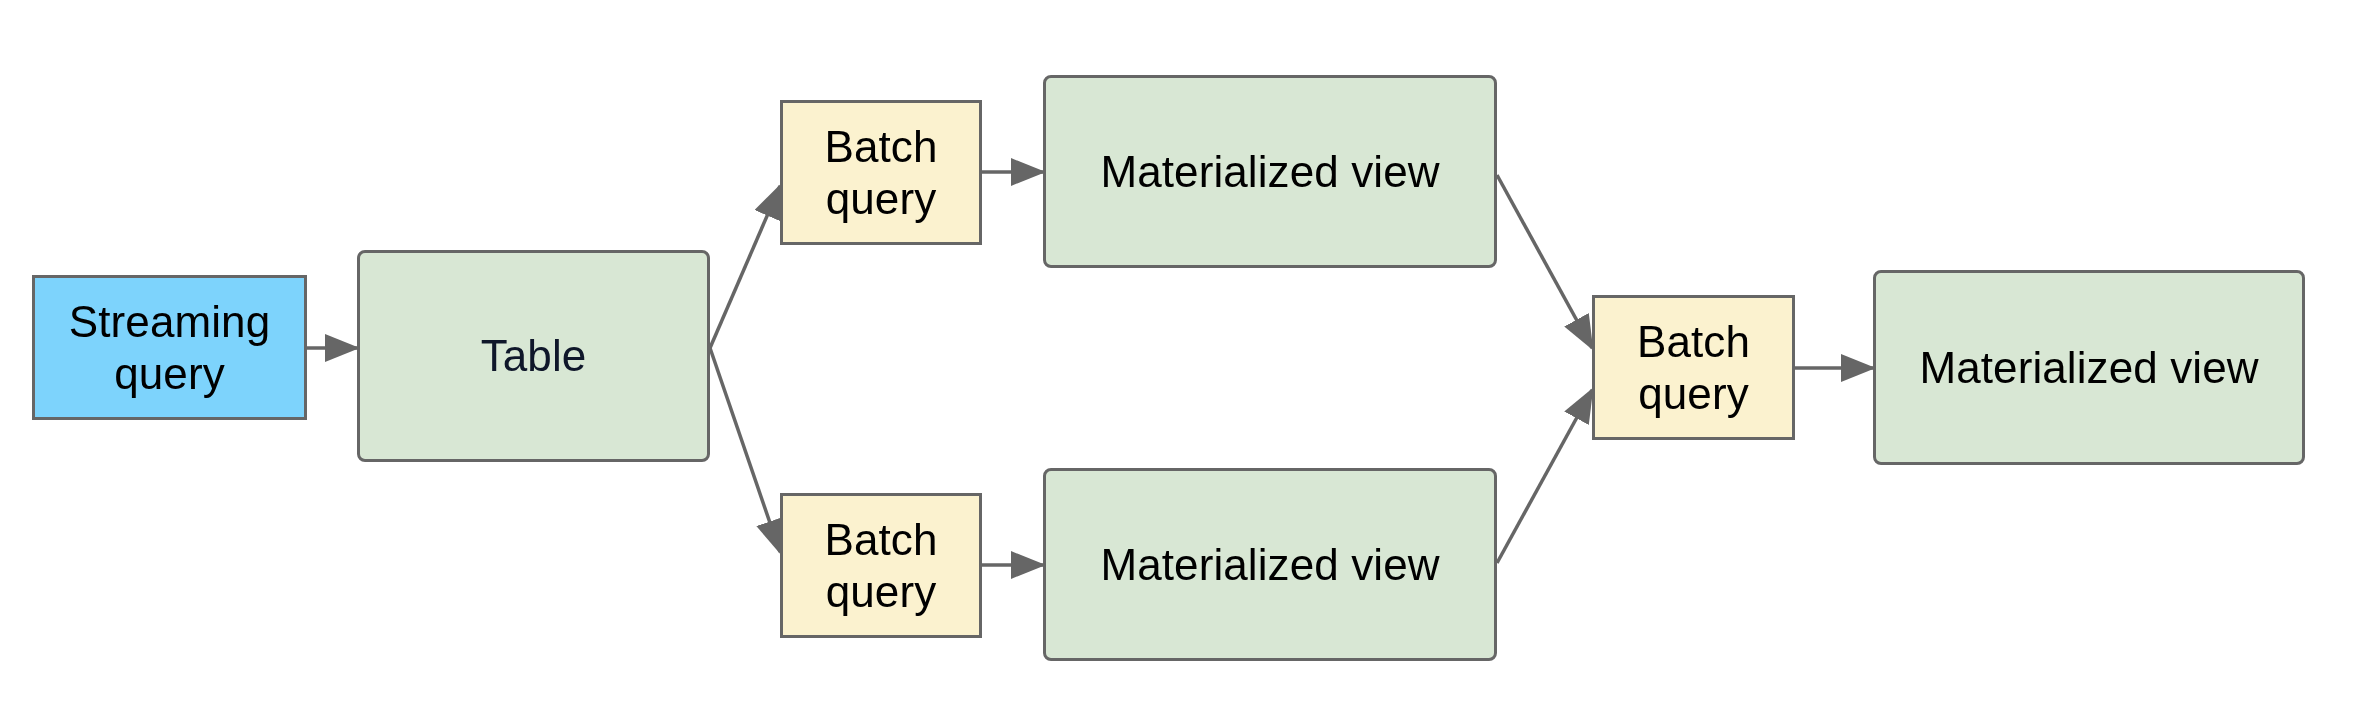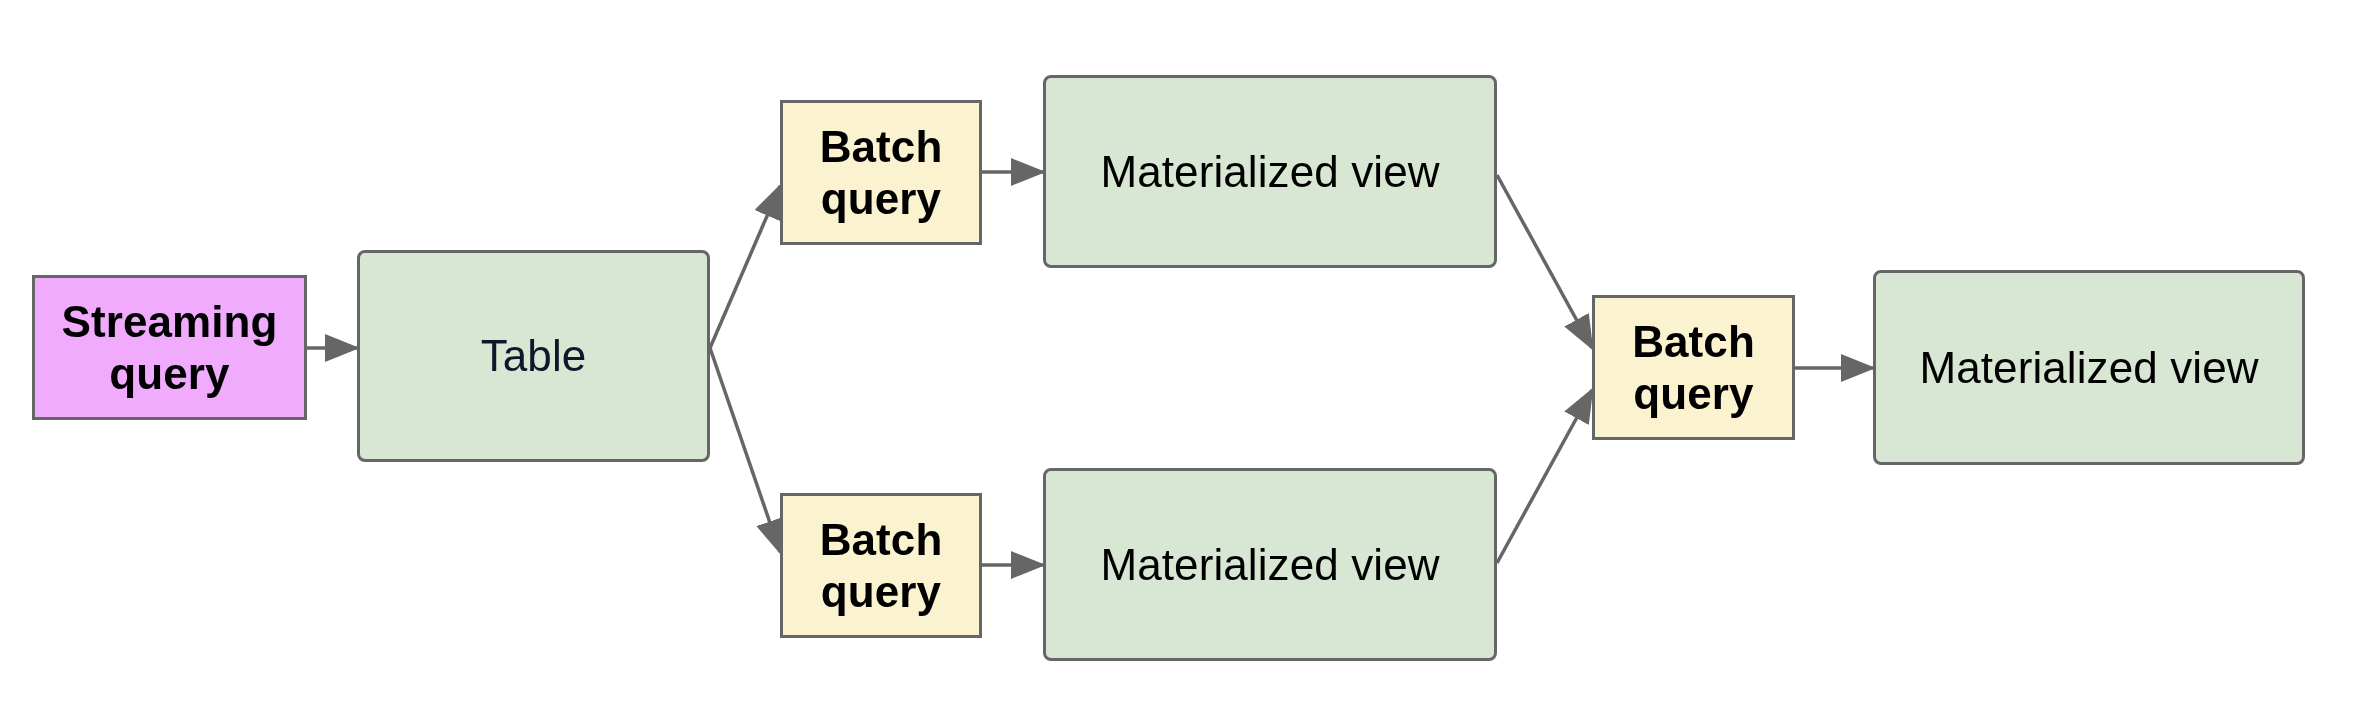--- a/index.html
+++ b/index.html
@@ -36,21 +36,20 @@
     color: #000000;
     font-family: "Liberation Sans", sans-serif;
     font-size: 44px;
     line-height: 1.18;
     letter-spacing: 0.1px;
     border: 3px solid #666666;
   }
   .node.process {
     background: #fbf2cf;
     border-radius: 0;
-    font-weight: bold;
   }
   .node.store {
     background: #d8e7d4;
     border-radius: 8px;
   }
   .node .label {
     display: block;
     white-space: pre-line;
     padding: 0 6px;
   }
@@ -72,21 +71,21 @@
         <line x1="710" y1="348" x2="780" y2="552" stroke="#666666" stroke-width="3.5" marker-end="url(#arrowhead)"></line>
         <line x1="982" y1="172" x2="1043" y2="172" stroke="#666666" stroke-width="3.5" marker-end="url(#arrowhead)"></line>
         <line x1="982" y1="565" x2="1043" y2="565" stroke="#666666" stroke-width="3.5" marker-end="url(#arrowhead)"></line>
         <line x1="1497" y1="175" x2="1592" y2="348" stroke="#666666" stroke-width="3.5" marker-end="url(#arrowhead)"></line>
         <line x1="1497" y1="563" x2="1592" y2="390" stroke="#666666" stroke-width="3.5" marker-end="url(#arrowhead)"></line>
         <line x1="1795" y1="368" x2="1873" y2="368" stroke="#666666" stroke-width="3.5" marker-end="url(#arrowhead)"></line>
       </g>
   </svg>
 
   <div id="node-layer">
-      <div class="node process" style="left: 32px; top: 275px; width: 275px; height: 145px; background: #f0abfc; border-color: rgb(102, 102, 102); color: rgb(0, 0, 0);">
+      <div class="node process" style="left: 32px; top: 275px; width: 275px; height: 145px; background: #7dd3fc; border-color: rgb(102, 102, 102); color: rgb(0, 0, 0);">
         <span class="label">Streaming
 query</span>
       </div>
       <div class="node store" style="left: 357px; top: 250px; width: 353px; height: 212px; background: rgb(216, 231, 212); border-color: rgb(102, 102, 102); color: #0f172a; align-items: center;">
         <span class="label">Table</span>
       </div>
       <div class="node process" style="left: 780px; top: 100px; width: 202px; height: 145px; background: rgb(251, 242, 207); border-color: rgb(102, 102, 102); color: rgb(0, 0, 0);">
         <span class="label">Batch
 query</span>
       </div>

